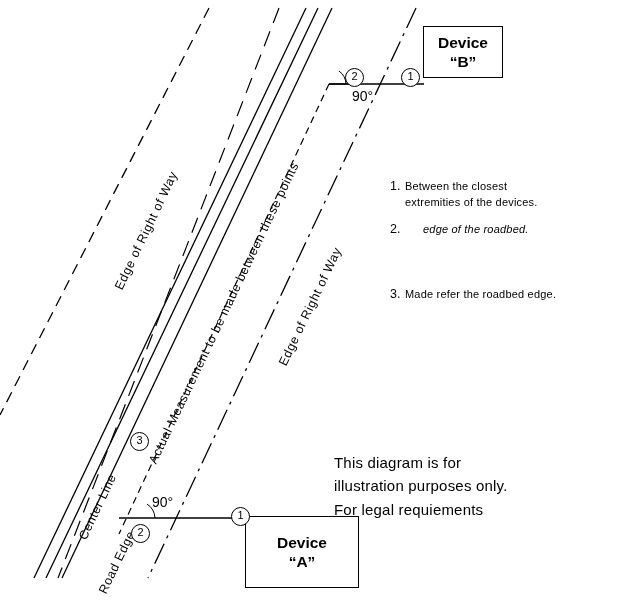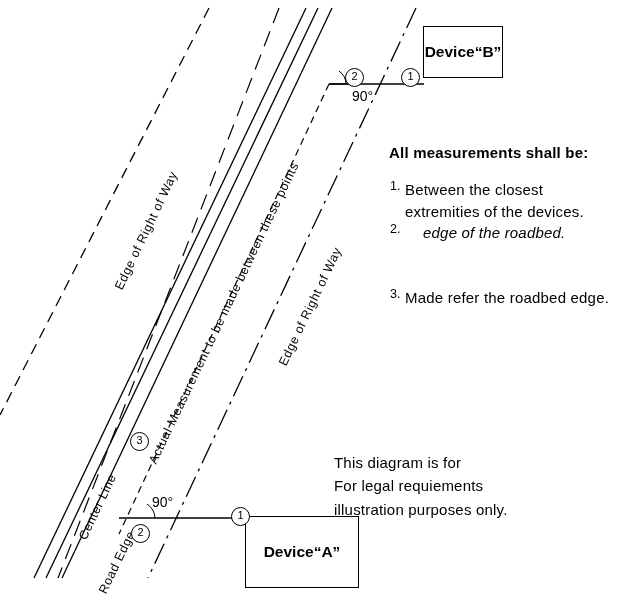--- a/index.html
+++ b/index.html
@@ -34,21 +34,21 @@
   
   .device-box {
     position: absolute;
     border: 1.5px solid #000;
     background: #fff;
     text-align: center;
     font-size: 15.5px;
     font-weight: bold;
     line-height: 1.25;
     display: flex;
-    flex-direction: row;
+    flex-direction: column;
     align-items: center;
     justify-content: center;
   }
   #device-b-box { left: 423px; top: 26px; width: 78px; height: 50px; }
   #device-a-box { left: 245px; top: 516px; width: 112px; height: 70px; }
 
   
   .rot {
     position: absolute;
     transform-origin: 0 0;
@@ -60,21 +60,21 @@
   
   #notes-head {
     left: 389px;
     top: 144px;
     font-size: 15px;
     font-weight: bold;
     letter-spacing: 0.2px;
   }
   .note-item {
     position: absolute;
-    font-size: 15px;
+    font-size: 11px;
     line-height: 1.45;
     letter-spacing: 0.2px;
   }
   .note-num {
     position: absolute;
     font-size: 12.5px;
   }
   #disclaimer {
     left: 334px;
     top: 411px;
@@ -158,37 +158,36 @@
 
   <div class="ang" style="left:352px; top:88px;">90°</div>
   <div class="ang" style="left:152px; top:494px;">90°</div>
 
   <div class="circ" style="left:401px; top:68px;">1</div>
   <div class="circ" style="left:345px; top:68px;">2</div>
   <div class="circ" style="left:231px; top:507px;">1</div>
   <div class="circ" style="left:131px; top:524px;">2</div>
   <div class="circ" style="left:130px; top:432px;">3</div>
 
-  <div class="lbl" id="notes-head">All measurements shall be:</div>
 
   <div class="note-num" style="left:390px; top:179px;">1.</div>
   <div class="note-item" style="left:405px; top:179px;">
     <div>Between  the  closest</div>
     <div>extremities  of  the  devices.</div>
   </div>
 
   <div class="note-num" style="left:390px; top:222px;">2.</div>
   <div class="note-item" style="left:405px; top:222px;">
     <div style="padding-left:18px;font-style:italic;">edge  of  the  roadbed.</div>
   </div>
 
   <div class="note-num" style="left:390px; top:287px;">3.</div>
   <div class="note-item" style="left:405px; top:287px;">
     <div>Made  refer  the  roadbed  edge.</div>
   </div>
 
   <div class="lbl" id="disclaimer">
     <div>This  diagram   is  for</div>
+    <div>illustration  purposes  only.</div>
     <div>For  legal  requiements</div>
-    <div>illustration  purposes  only.</div>
   </div>
 
 </div>
 
 </body></html>

